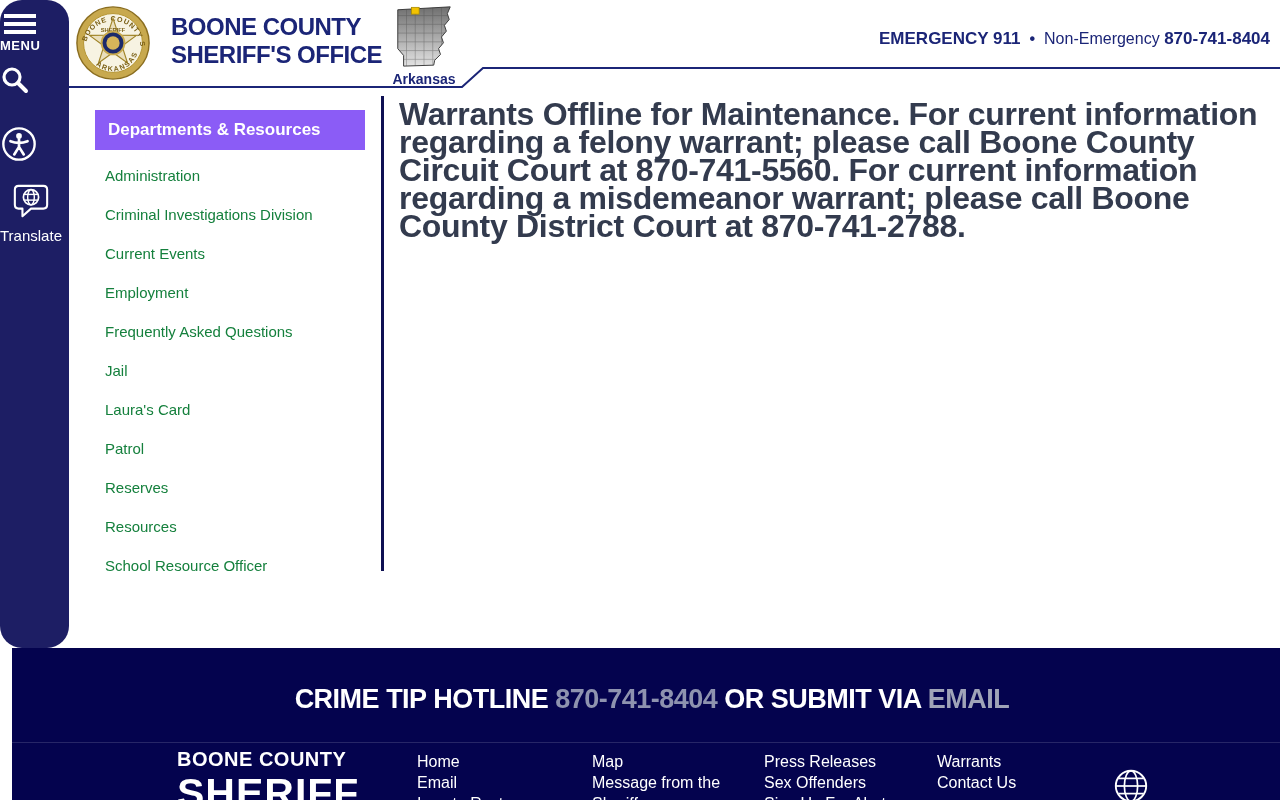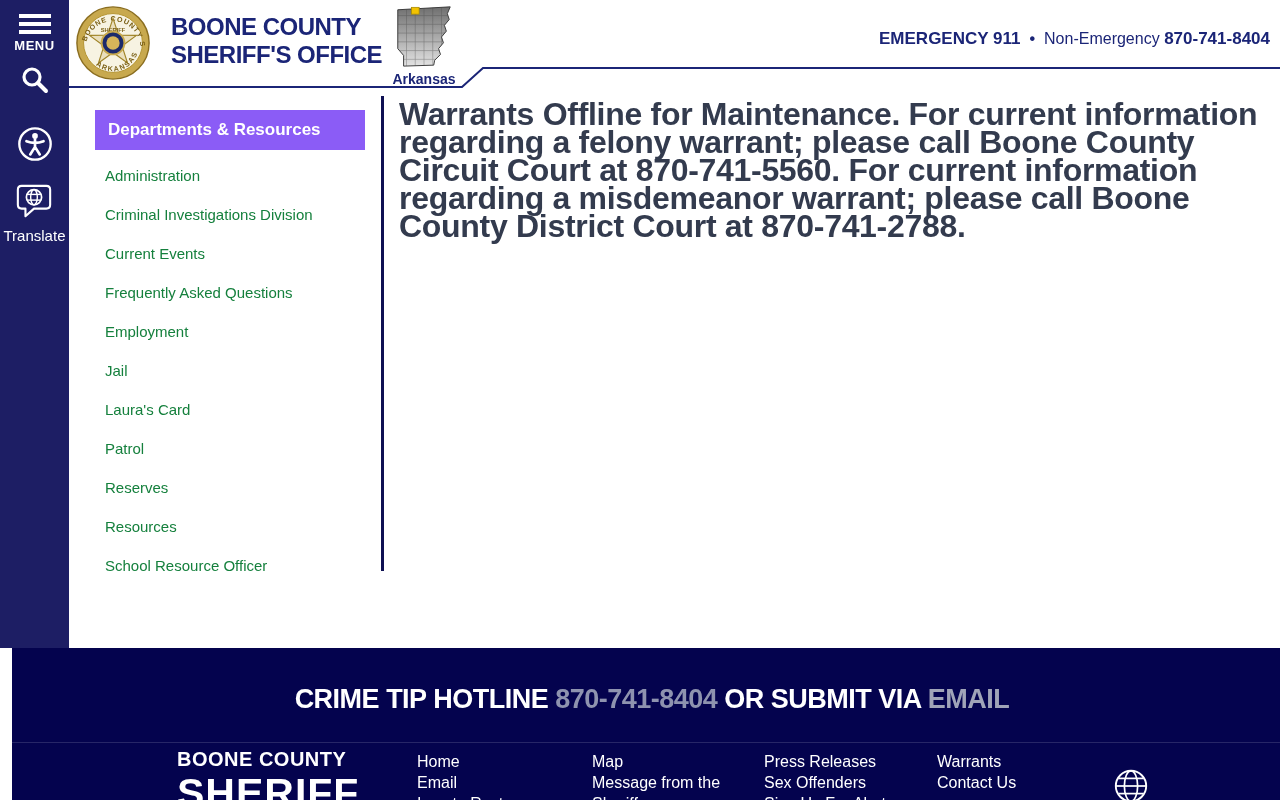--- a/index.html
+++ b/index.html
@@ -9,21 +9,21 @@
     font-family:"Liberation Sans", sans-serif;
     background:#ffffff;
     overflow:hidden;
   }
   a { text-decoration:none; color:inherit; }
 
   
   .rail {
     position:absolute; left:0; top:0; width:69px; height:648px;
     background:#1d1e64; color:#fff;
-    display:flex; flex-direction:column; align-items:center;
+    display:flex; flex-direction:column; align-items:flex-start;border-radius:22px;
   }
   .menu-btn { margin-top:10px; cursor:pointer; text-align:center; }
   .menu-btn .bar { width:32px; height:4px; background:#fff; margin:4px auto 0; }
   .menu-btn .menu-label { margin-top:4px; font-size:13px; font-weight:bold; letter-spacing:0.5px; }
   .search-btn { margin-top:12px; cursor:pointer; }
   .access-btn { margin-top:26px; cursor:pointer; }
   .translate-btn { margin-top:16px; cursor:pointer; text-align:center; }
   .translate-btn .tr-label { margin-top:2px; font-size:15px; color:#ffffff; }
 
   
@@ -186,22 +186,22 @@
 
 <svg class="header-border">
   <polyline points="69,87 462,87 483,68 1280,68" fill="none" stroke="#1b2577" stroke-width="2"></polyline>
 </svg>
 
 <div class="nav-title">Departments &amp; Resources</div>
 <ul class="nav-list">
   <li>Administration</li>
   <li>Criminal Investigations Division</li>
   <li>Current Events</li>
+  <li>Employment</li>
   <li>Frequently Asked Questions</li>
-  <li>Employment</li>
   <li>Jail</li>
   <li>Laura's Card</li>
   <li>Patrol</li>
   <li>Reserves</li>
   <li>Resources</li>
   <li>School Resource Officer</li>
 </ul>
 <div class="nav-divider"></div>
 
 <main>

